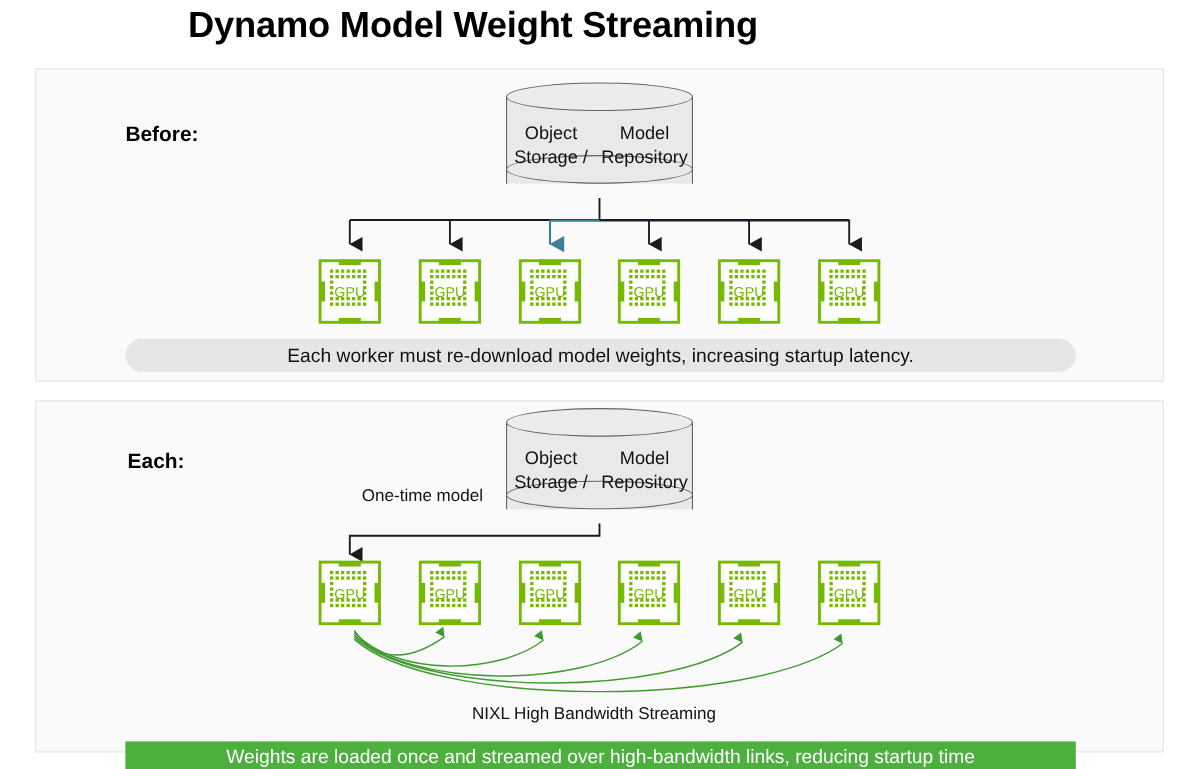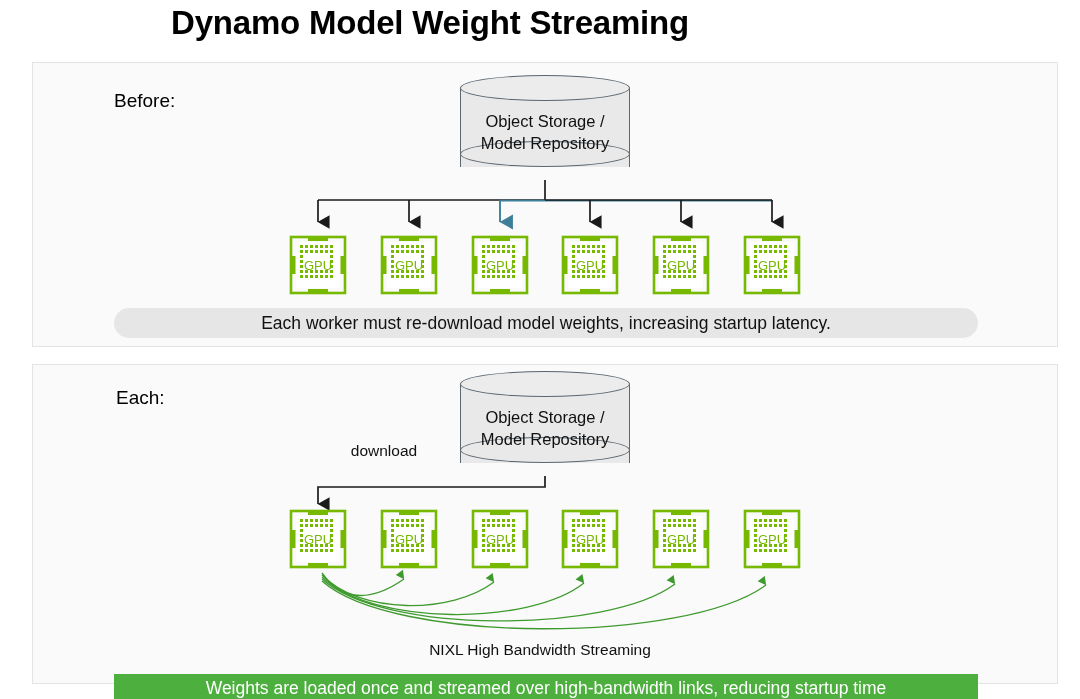--- a/index.html
+++ b/index.html
@@ -18,21 +18,21 @@
   }
   .panel{
     position:absolute;left:32px;width:1026px;
     background:#fafafa;border:1px solid #e4e4e4;
     box-sizing:border-box;
   }
   #panel-before{top:62px;height:285px;}
   #panel-after{top:364px;height:320px;}
 
   .stage-label{
-    position:absolute;font-size:19px;font-weight:normal;color:#000;
+    position:absolute;font-size:19px;font-weight:bold;color:#000;margin-top:22px;
   }
 
   
   .cylinder{position:absolute;width:170px;height:105px;}
   .cyl-body{
     position:absolute;left:0;top:13px;width:170px;height:79px;
     background:#e9e9e9;
     border-left:1.4px solid #5b6670;border-right:1.4px solid #5b6670;
     box-sizing:border-box;
   }
@@ -41,21 +41,21 @@
     border:1.4px solid #5b6670;border-radius:50%;
     background:#e9e9e9;box-sizing:border-box;
   }
   .cyl-top{
     position:absolute;left:0;top:0;width:170px;height:26px;
     border:1.4px solid #5b6670;border-radius:50%;
     background:#ececec;box-sizing:border-box;
   }
   .cyl-text{
     position:absolute;left:0;top:26px;width:170px;height:62px;
-    display:flex;flex-direction:column;align-items:center;justify-content:center;
+    display:flex;flex-direction:row;align-items:center;justify-content:center;
     font-size:16.5px;color:#111;line-height:1.35;text-align:center;
   }
 
   
   .gpu{position:absolute;width:58px;height:62px;}
   .gpu svg{display:block;}
 
   
   .caption-gray{
     position:absolute;left:114px;width:864px;height:30px;
@@ -417,21 +417,21 @@
   <div class="cyl-body"></div>
   <div class="cyl-bottom"></div>
   <div class="cyl-top"></div>
   <div class="cyl-text">
     <span>Object Storage /</span>
     <span>Model Repository</span>
   </div>
 </div>
 
 <div class="note" style="left:308px;top:441px;width:152px;">
-  <div>download</div>
+  <div>One-time model</div>
 </div>
 
 <svg class="layer" width="1080" height="699">
   <path d="M545,476 L545,487 L318,487 L318,504" stroke="#1a1a1a" stroke-width="1.7" fill="none" marker-end="url(#ah-black)"></path>
 
   <g stroke="#3f9a2e" stroke-width="1.3" fill="none">
     <path d="M322,573 C344,604 374,600 404,579" marker-end="url(#ah-green)"></path>
     <path d="M322,575 C360,615 452,614 494,582" marker-end="url(#ah-green)"></path>
     <path d="M322,577 C372,626 530,626 584,583" marker-end="url(#ah-green)"></path>
     <path d="M322,579 C382,634 608,634 675,584" marker-end="url(#ah-green)"></path>

